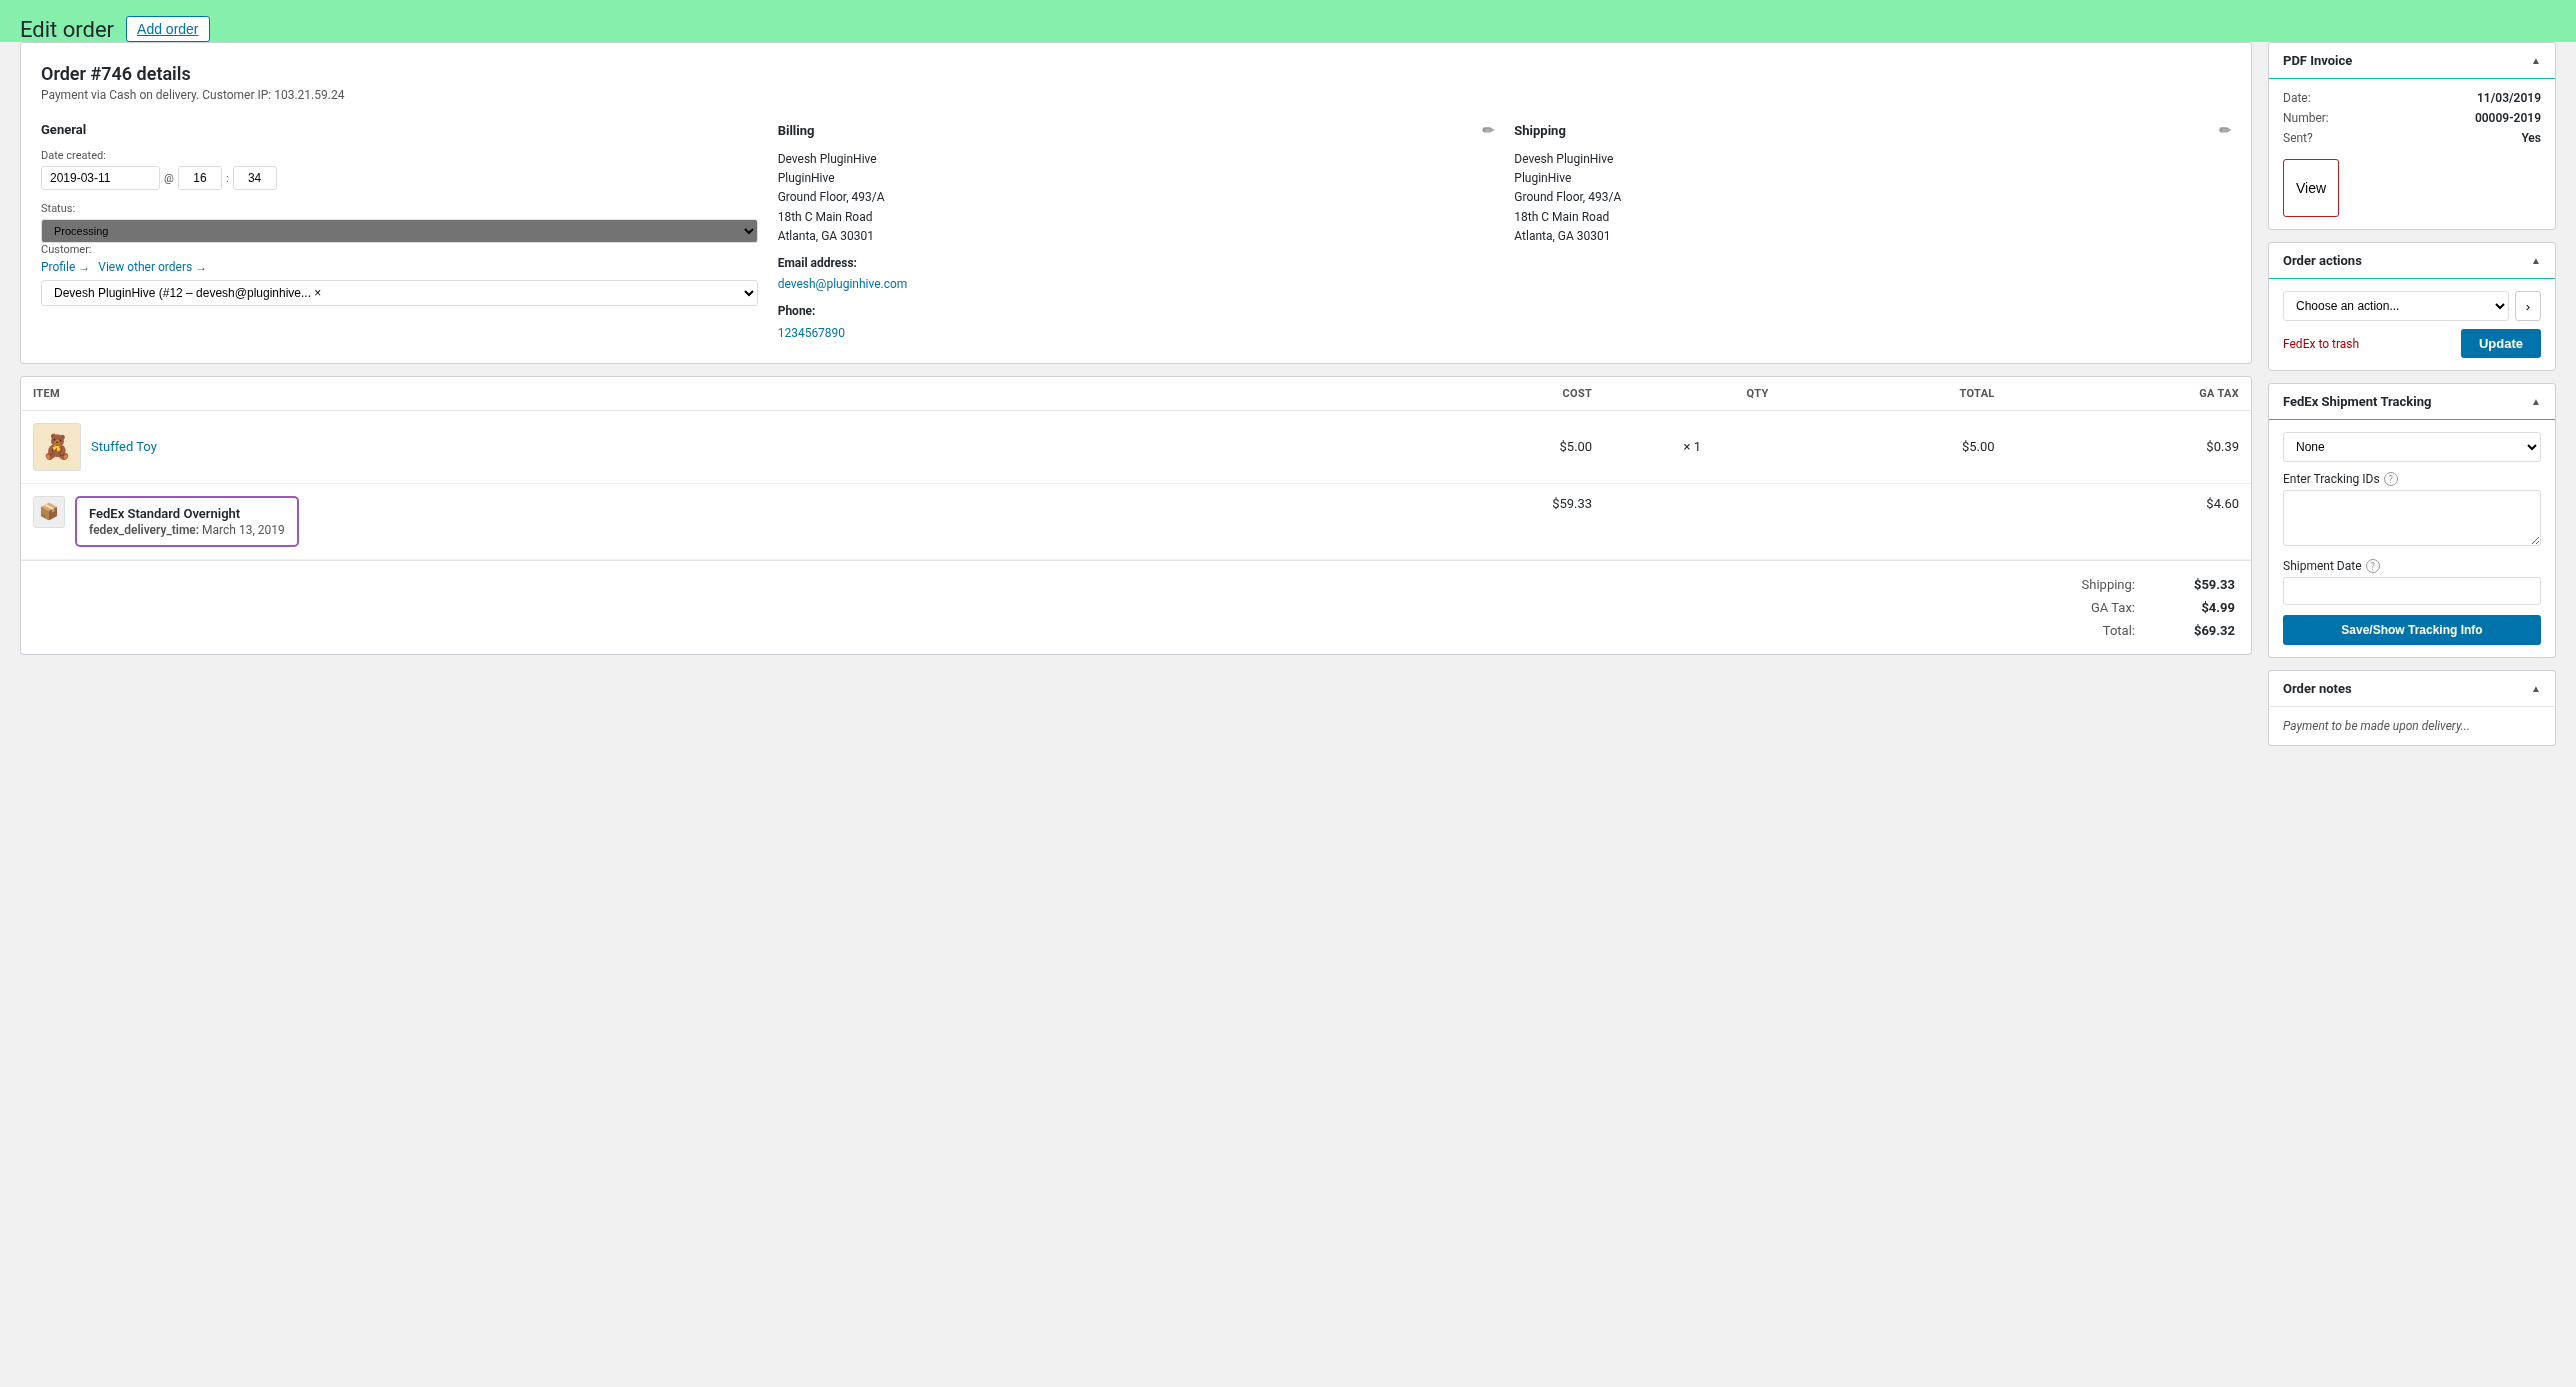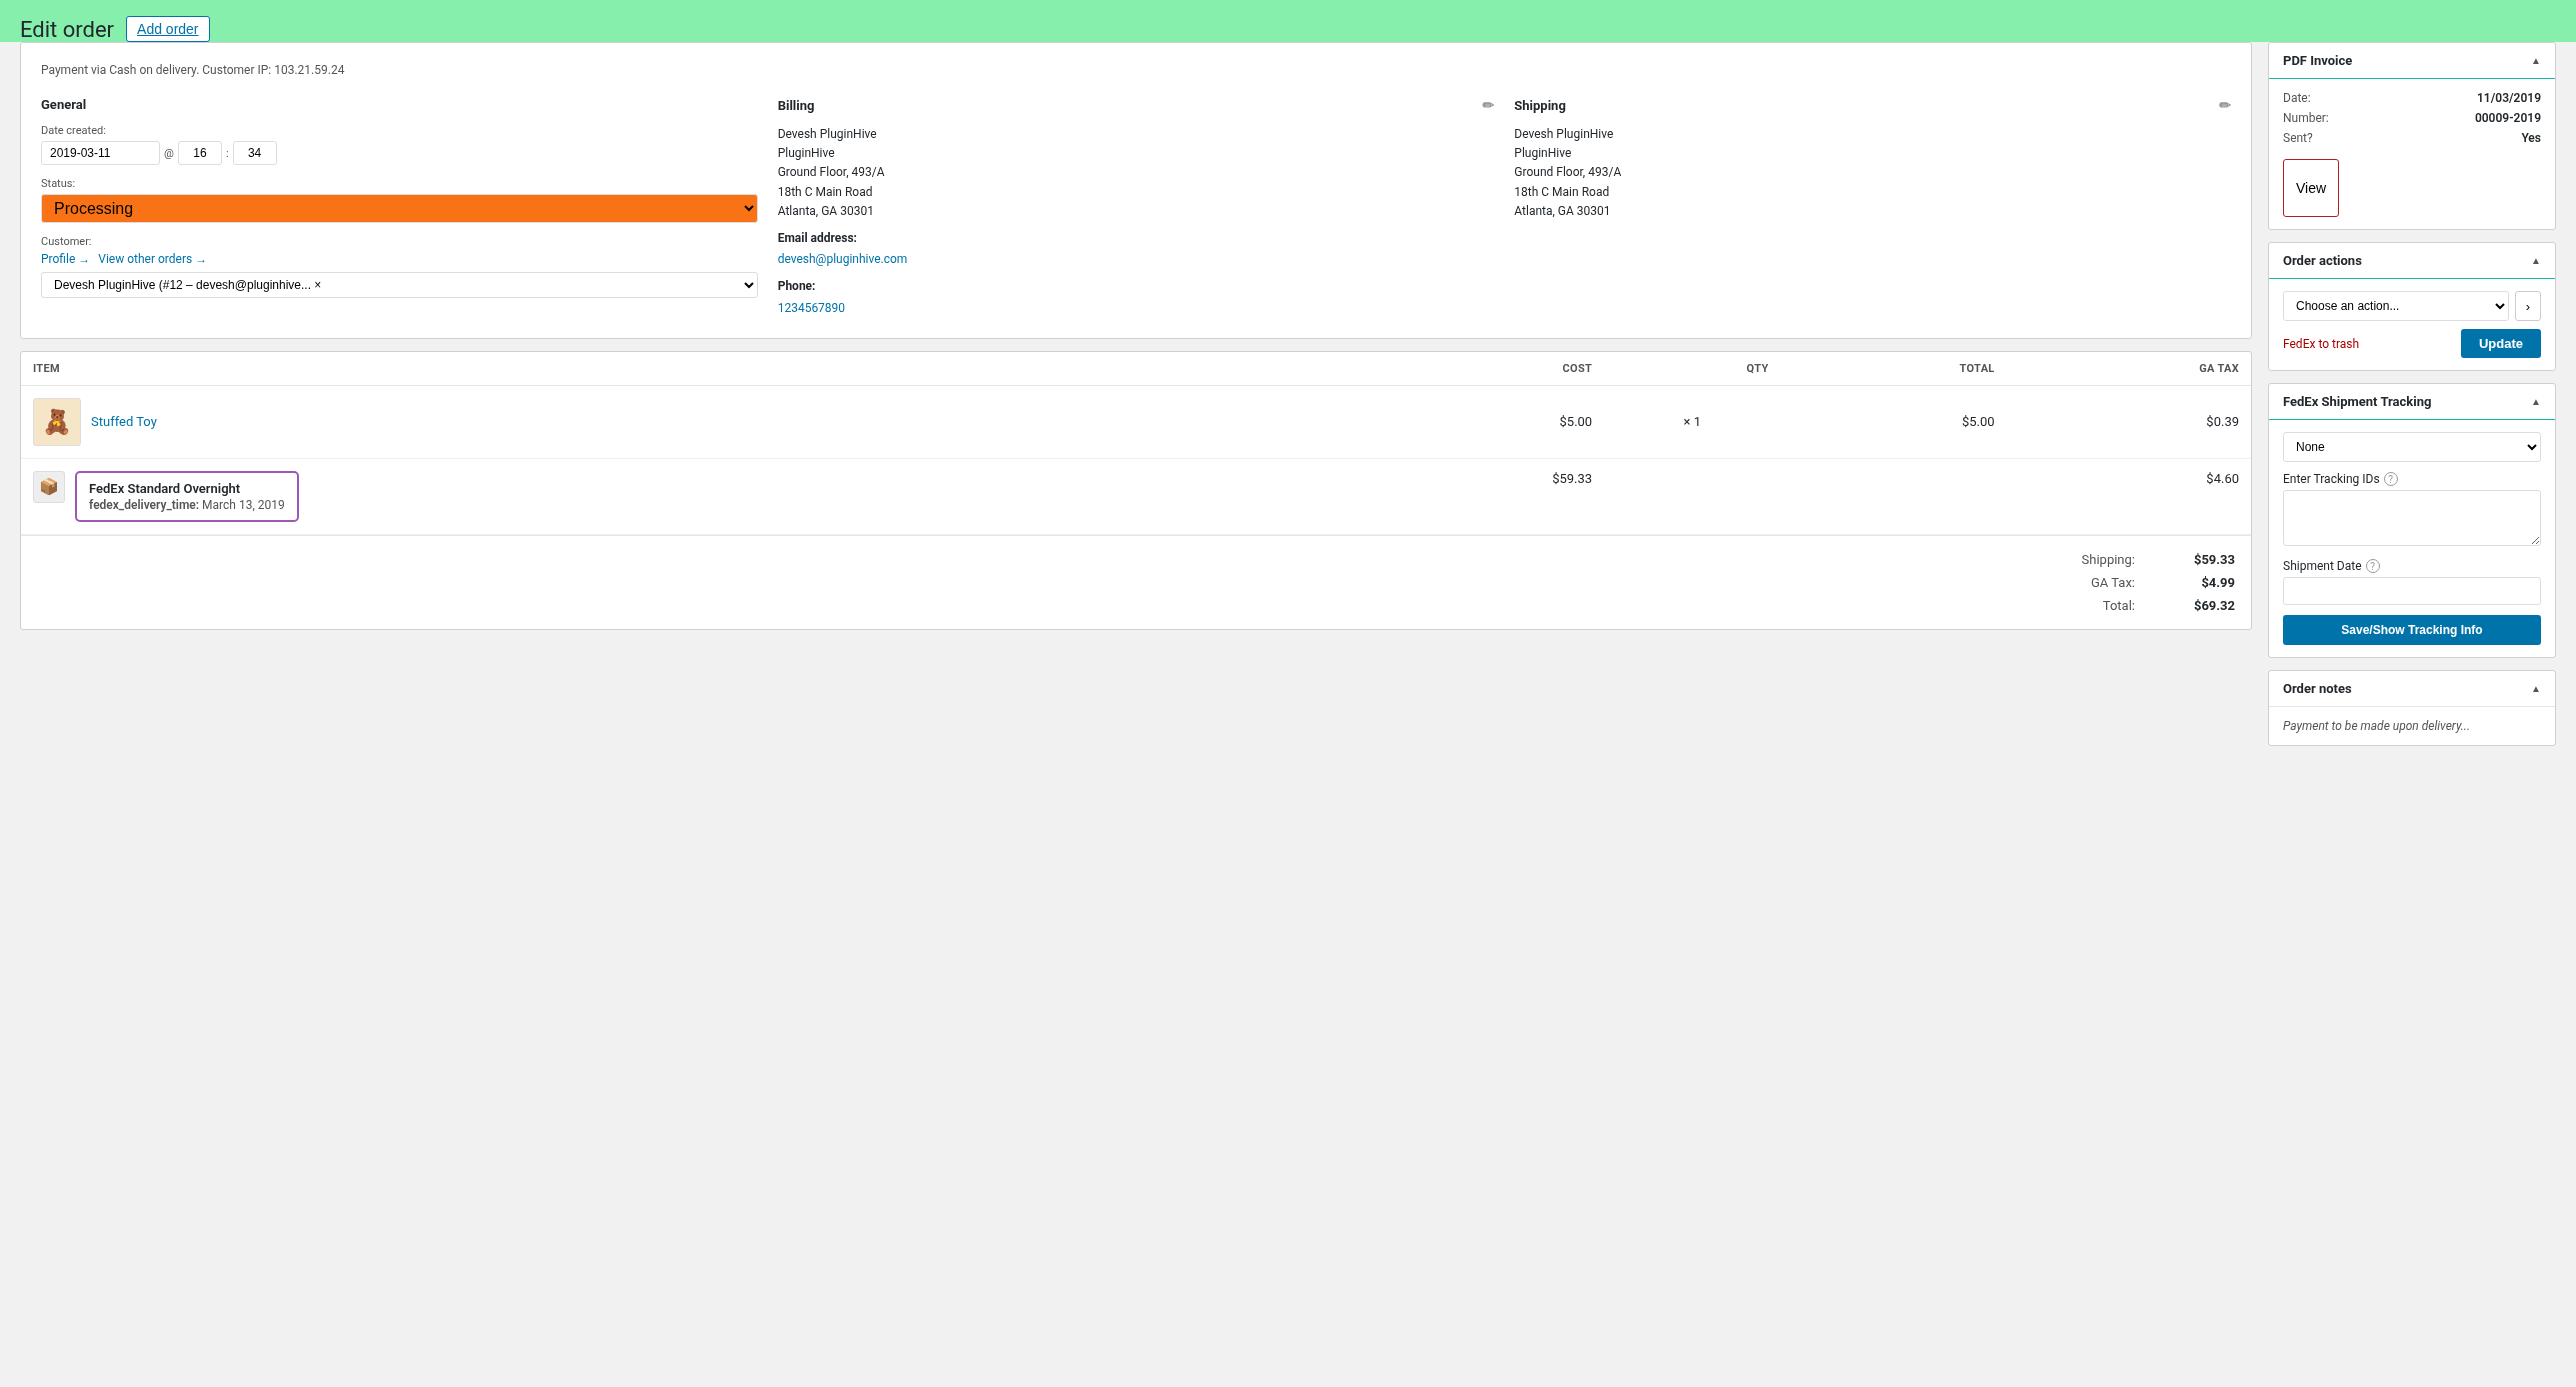--- a/index.html
+++ b/index.html
@@ -109,24 +109,23 @@
       border-radius: 3px;
       font-size: 12px;
       background: #fff;
       width: 44px;
       text-align: center;
     }
     .status-select {
       border: 1px solid #ddd;
       padding: 4px 8px;
       border-radius: 3px;
-      font-size: 16px;
-      background: #f97316;
-      width: 100%;
-      margin-bottom: 12px;
+      font-size: 11px;
+      background: #737373;
+      width: 100%;
       appearance: auto;
     }
     .customer-label {
       font-size: 11px;
       color: #555;
       margin-bottom: 4px;
     }
     .customer-links {
       display: flex;
       gap: 8px;
@@ -448,20 +447,21 @@
 <div class="page-header">
   <h1 class="page-title">Edit order</h1>
   <button class="add-order-btn">Add order</button>
 </div>
 
 <div class="main-layout">
 
   <div class="left-col">
 
     <div class="card order-details-card">
+      <h2 class="order-title">Order #746 details</h2>
       <p class="order-subtitle">Payment via Cash on delivery. Customer IP: 103.21.59.24</p>
 
       <div class="details-grid">
 
         <div>
           <div class="section-label">
             <span>General</span>
           </div>
           <div class="field-label">Date created:</div>
           <div class="date-row">

